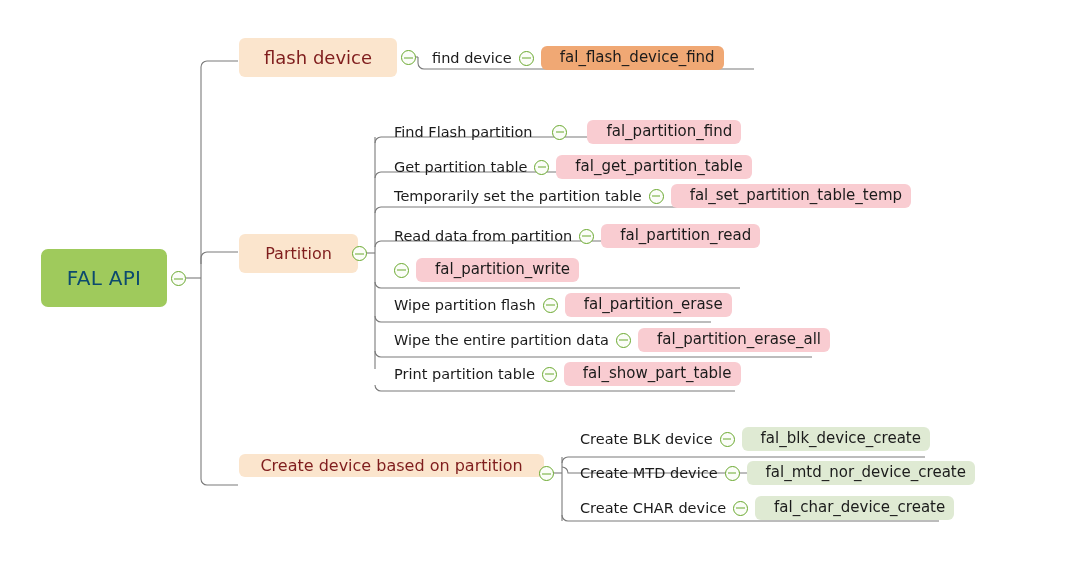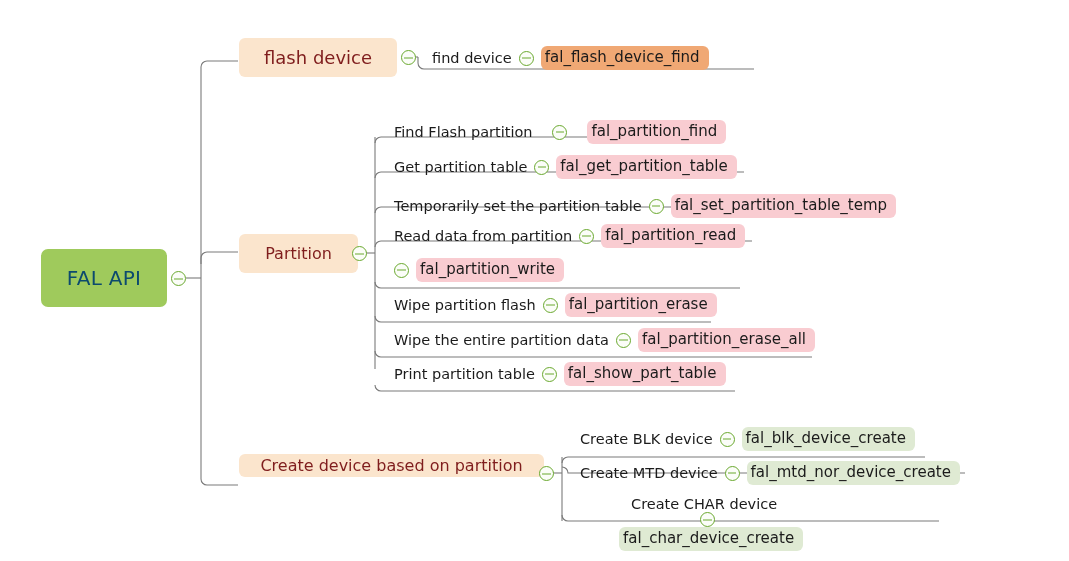--- a/index.html
+++ b/index.html
@@ -66,21 +66,21 @@
   }
   .leaf-label {
     font-size: 14.5px;
     color: #1b1b1b;
     padding-right: 7px;
   }
   .leaf-chip {
     border-radius: 6px;
     font-size: 15px;
     color: #1b1b1b;
-    padding: 3px 9px 4px 4px;
+    padding: 3px 9px 4px 19px;
     margin-left: 7px;
     line-height: 17px;
   }
   .chip-pink   { background: #f9ccd1; }
   .chip-orange { background: #f0a874; }
   .chip-green  { background: #dfead3; }
 
   
   .collapse-icon {
     width: 15px;
@@ -175,21 +175,21 @@
     <span class="collapse-icon"></span>
     <span class="leaf-chip chip-pink">fal_partition_find</span>
   </div>
 
   <div class="leafrow" style="left:394px; top:155px;">
     <span class="leaf-label">Get partition table</span>
     <span class="collapse-icon"></span>
     <span class="leaf-chip chip-pink">fal_get_partition_table</span>
   </div>
 
-  <div class="leafrow" style="left:394px; top:194px;">
+  <div class="leafrow" style="left:394px; top:184px;">
     <span class="leaf-label">Temporarily set the partition table</span>
     <span class="collapse-icon"></span>
     <span class="leaf-chip chip-pink">fal_set_partition_table_temp</span>
   </div>
 
   <div class="leafrow" style="left:394px; top:224px;">
     <span class="leaf-label">Read data from partition</span>
     <span class="collapse-icon"></span>
     <span class="leaf-chip chip-pink">fal_partition_read</span>
   </div>
@@ -227,19 +227,19 @@
     <span class="collapse-icon"></span>
     <span class="leaf-chip chip-green">fal_blk_device_create</span>
   </div>
 
   <div class="leafrow" style="left:580px; top:461px;">
     <span class="leaf-label">Create MTD device</span>
     <span class="collapse-icon"></span>
     <span class="leaf-chip chip-green">fal_mtd_nor_device_create</span>
   </div>
 
-  <div class="leafrow" style="left:612px; top:496px;flex-direction:column;">
+  <div class="leafrow" style="left:580px; top:496px;">
     <span class="leaf-label">Create CHAR device</span>
     <span class="collapse-icon"></span>
     <span class="leaf-chip chip-green">fal_char_device_create</span>
   </div>
 
 </div>
 
 </body></html>

